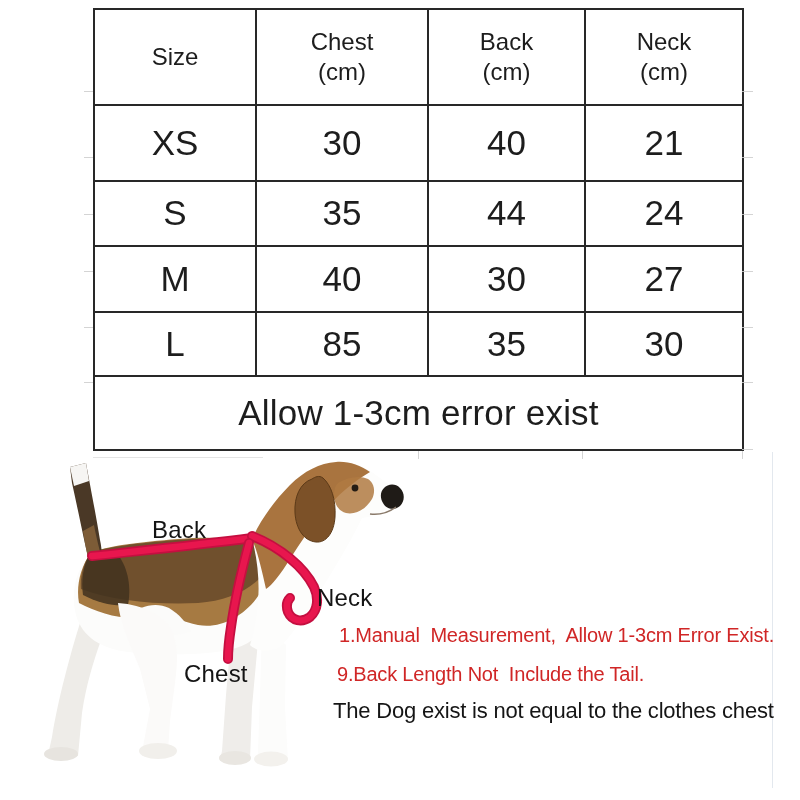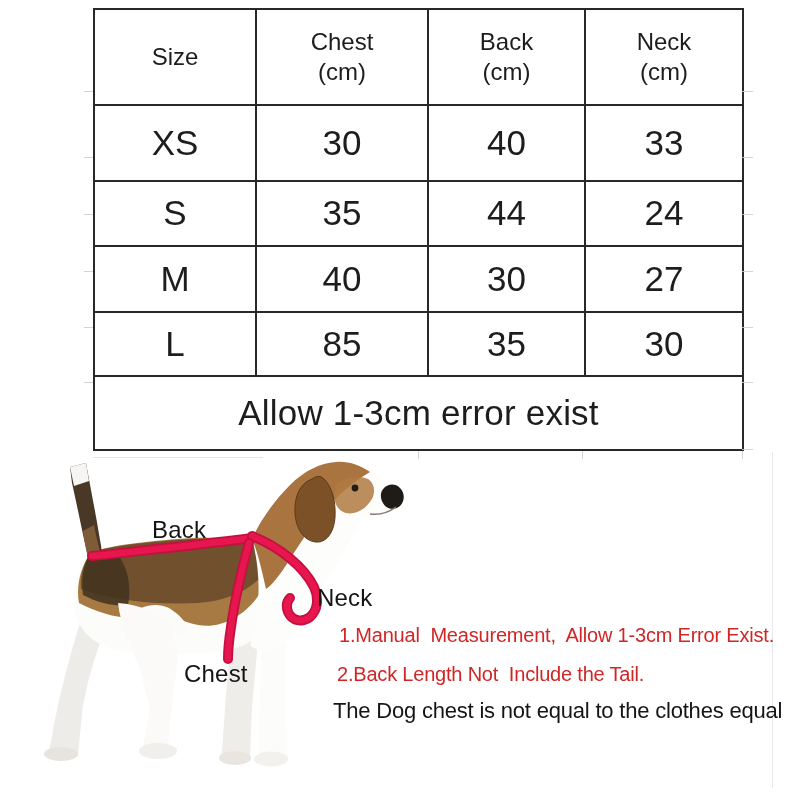--- a/index.html
+++ b/index.html
@@ -82,21 +82,21 @@
           </th>
       <th>
             <span class="hline">Neck</span>
             <span class="hline">(cm)</span>
           </th>
     </tr>
     <tr class="r-xs">
       <td>XS</td>
       <td>30</td>
       <td>40</td>
-      <td>33</td>
+      <td>21</td>
     </tr>
     <tr class="r-s">
       <td>S</td>
       <td>35</td>
       <td>44</td>
       <td>24</td>
     </tr>
     <tr class="r-m">
       <td>M</td>
       <td>40</td>
@@ -175,16 +175,16 @@
       <path d="M221,88 C213,118 206,150 203,172 C201,185 200,196 200,204" stroke="#c40f40" stroke-width="10"></path>
       <path d="M221,88 C213,118 206,150 203,172 C201,185 200,196 200,204" stroke="#e8164e" stroke-width="6.5"></path>
     </g>
   </svg>
 
   <div class="diagram-label" id="lbl-back">Back</div>
   <div class="diagram-label" id="lbl-neck">Neck</div>
   <div class="diagram-label" id="lbl-chest">Chest</div>
 
   <div class="note red" id="note-r1">1.Manual  Measurement,  Allow 1-3cm Error Exist.</div>
-  <div class="note red" id="note-r2">2.Back Length Not  Include the Tail.</div>
-  <div class="note blk" id="note-b1">The Dog chest is not equal to the clothes equal</div>
+  <div class="note red" id="note-r2">9.Back Length Not  Include the Tail.</div>
+  <div class="note blk" id="note-b1">The Dog exist is not equal to the clothes chest</div>
 
 </div>
 
 </body></html>

